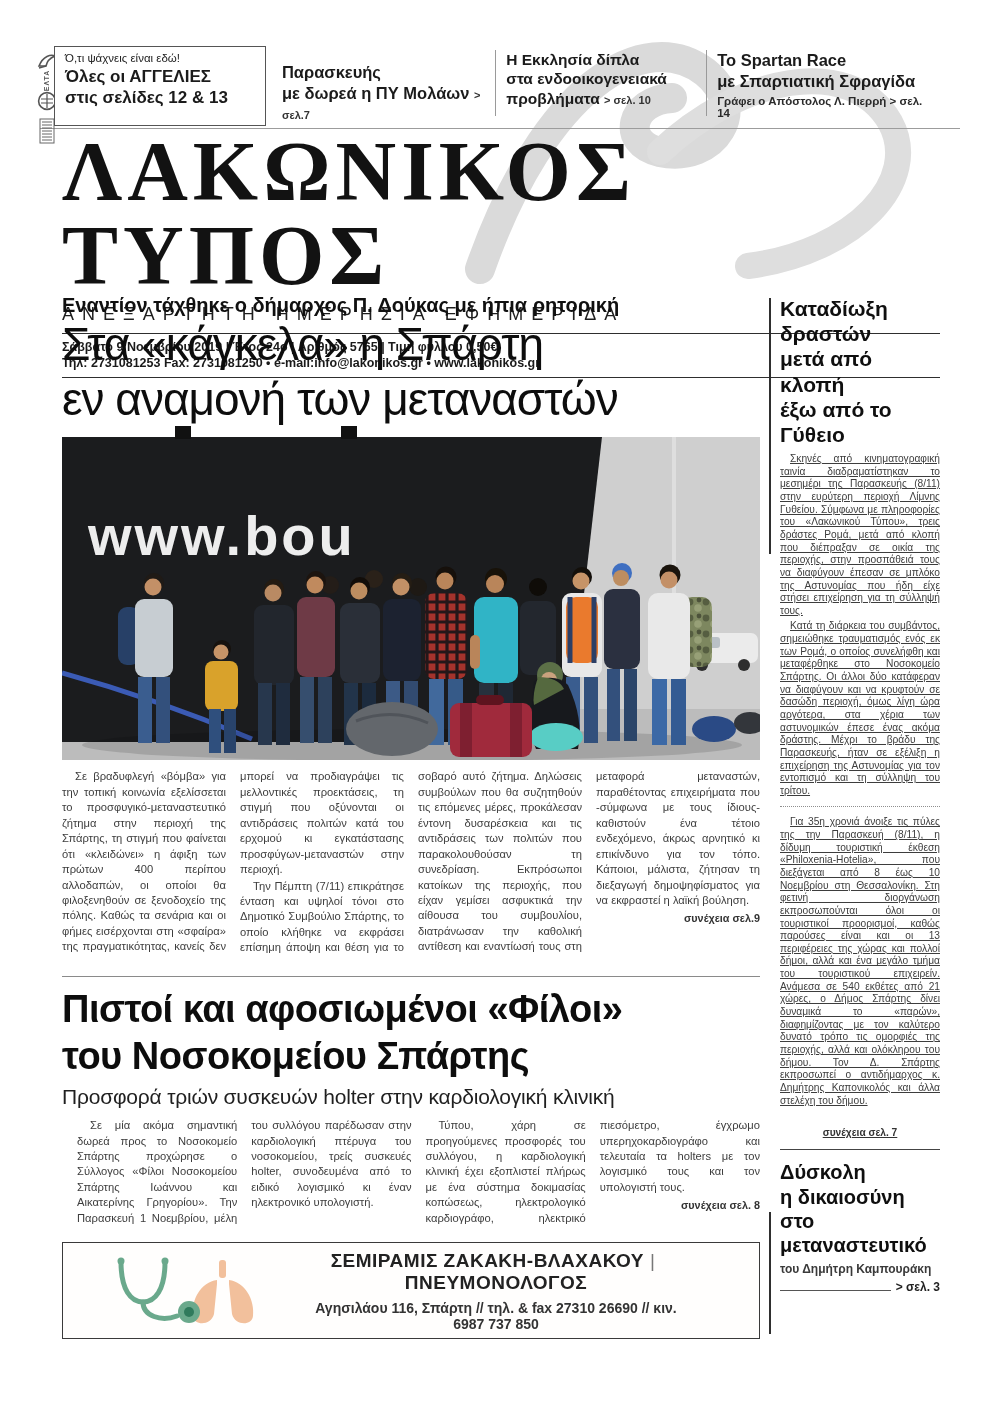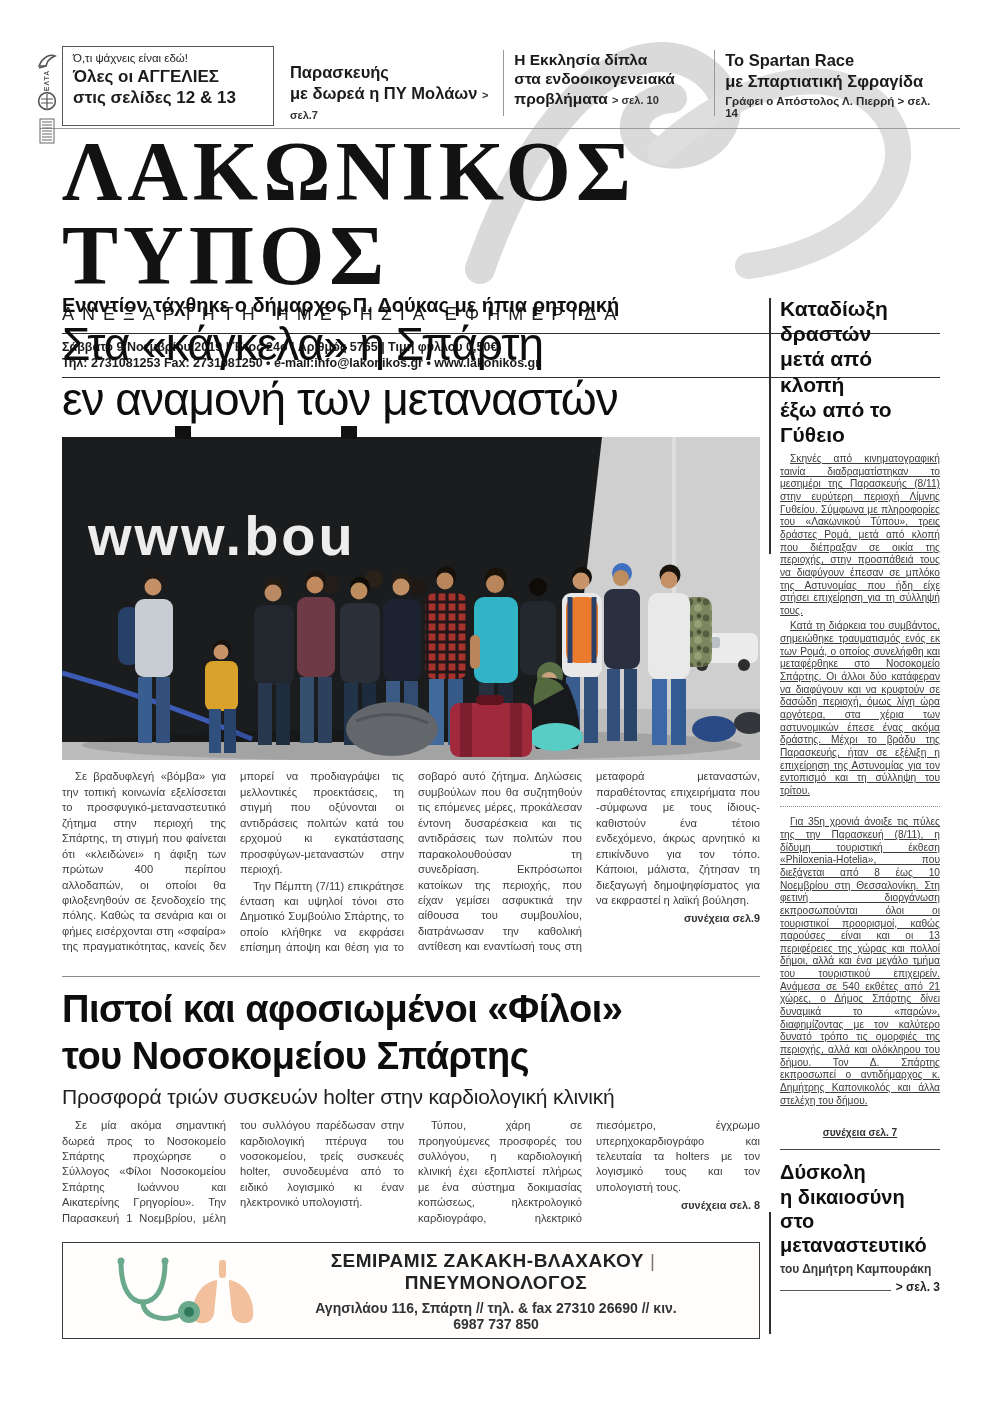--- a/index.html
+++ b/index.html
@@ -13,21 +13,21 @@
 
   
   #watermark{left:410px;top:14px;width:580px;height:280px;z-index:0;pointer-events:none;}
 
   
   #edge-logos{left:34px;top:52px;width:26px;display:flex;flex-direction:column;align-items:center;gap:7px;z-index:2;color:#555;}
   #edge-logos svg{display:block;}
   .elta-label{font-size:7px;font-weight:bold;letter-spacing:1px;transform:rotate(-90deg);color:#555;}
 
   
-  #topbar{left:62px;top:46px;width:880px;height:80px;display:flex;z-index:2;}
+  #topbar{left:54px;top:46px;width:880px;height:80px;display:flex;z-index:2;}
   .classifieds-box{width:198px;border:1.5px solid #555;padding:5px 10px 6px;background:#fff;}
   .classifieds-tagline{font-size:11.5px;color:#222;margin-bottom:2px;}
   .classifieds-line{font-size:17px;font-weight:bold;line-height:1.25;}
   .promo{padding-top:4px;}
   .promo-molaoi{width:212px;margin-left:16px;padding-top:16px;}
   .promo-line{font-size:16.5px;font-weight:bold;line-height:1.25;}
   .promo-line-sm{font-size:15.5px;font-weight:bold;line-height:1.25;}
   .page-ref{font-size:11px;font-weight:bold;color:#333;}
   .vsep{width:1px;background:#9a9a9a;height:66px;margin:4px 10px 0;}
   .promo-church{width:198px;}
@@ -54,21 +54,21 @@
   .photo-svg{display:block;width:698px;height:323px;}
   .subhead-1{font-size:23px;color:#1f1f1f;margin-top:9px;letter-spacing:-0.3px;}
   .body-cols{margin-top:9px;column-count:4;column-gap:14px;column-fill:auto;height:200px;overflow:hidden;
     font-size:11.2px;line-height:1.38;color:#3d3d3d;text-align:justify;}
   .body-cols p{margin:0;text-indent:13px;}
   .body-cols p + p{margin-top:1px;}
   .cont{text-align:right;font-size:10.8px;font-weight:bold;color:#333;margin-top:3px;text-indent:0;}
   .lead-hr{border-top:1px solid #8a8a8a;margin-top:7px;}
   .headline-2{font-size:38px;font-weight:bold;line-height:1.22;letter-spacing:-0.5px;color:#0d0d0d;margin-top:9px;}
   .subhead-2{font-size:21px;color:#1f1f1f;margin-top:6px;letter-spacing:-0.2px;}
-  .body-cols.short{height:112px;margin-top:9px;}
+  .body-cols.short{height:112px;margin-top:9px;margin-left:15px;}
 
   
   .ad-box{margin-top:12px;height:95px;border:1.5px solid #3a3a3a;display:flex;align-items:center;background:#fffefd;}
   .ad-icons{width:250px;display:flex;justify-content:center;}
   .ad-text{flex:1;text-align:center;padding-right:80px;}
   .ad-name{font-size:19px;font-weight:bold;letter-spacing:0.5px;color:#222;}
   .ad-sep{font-weight:normal;color:#777;padding:0 6px;}
   .ad-address{font-size:14px;font-weight:bold;color:#333;margin-top:6px;}
 
   

